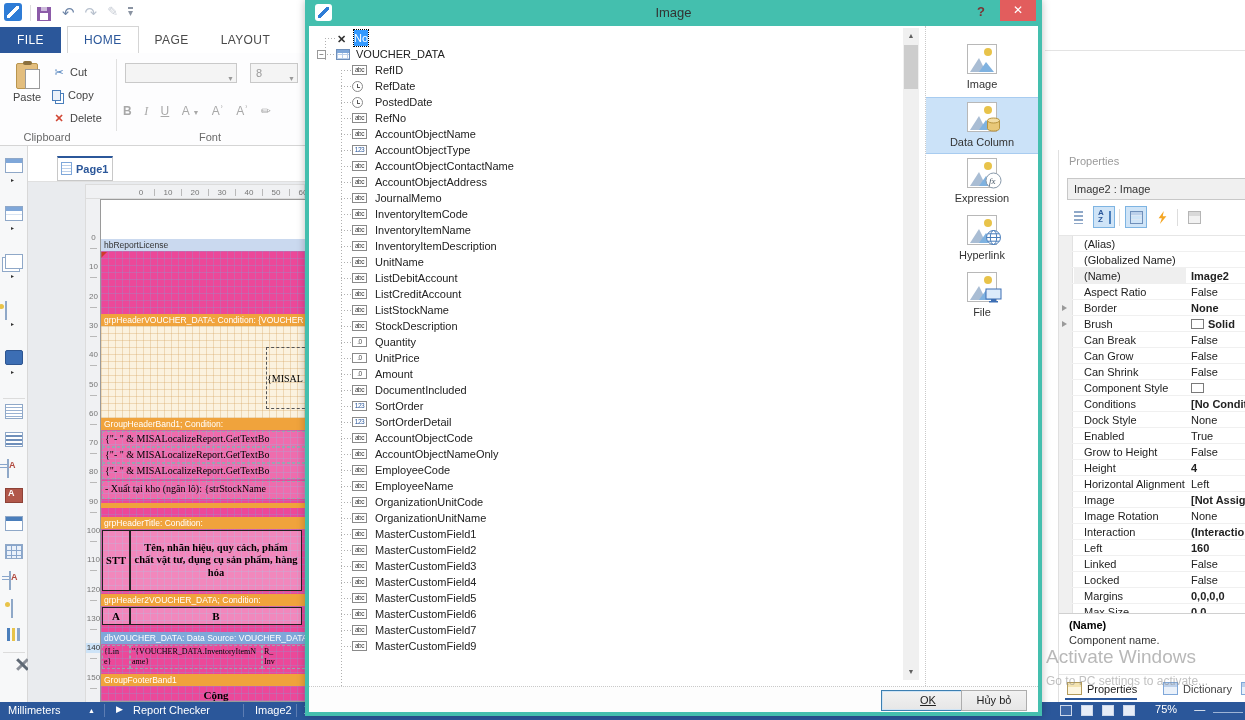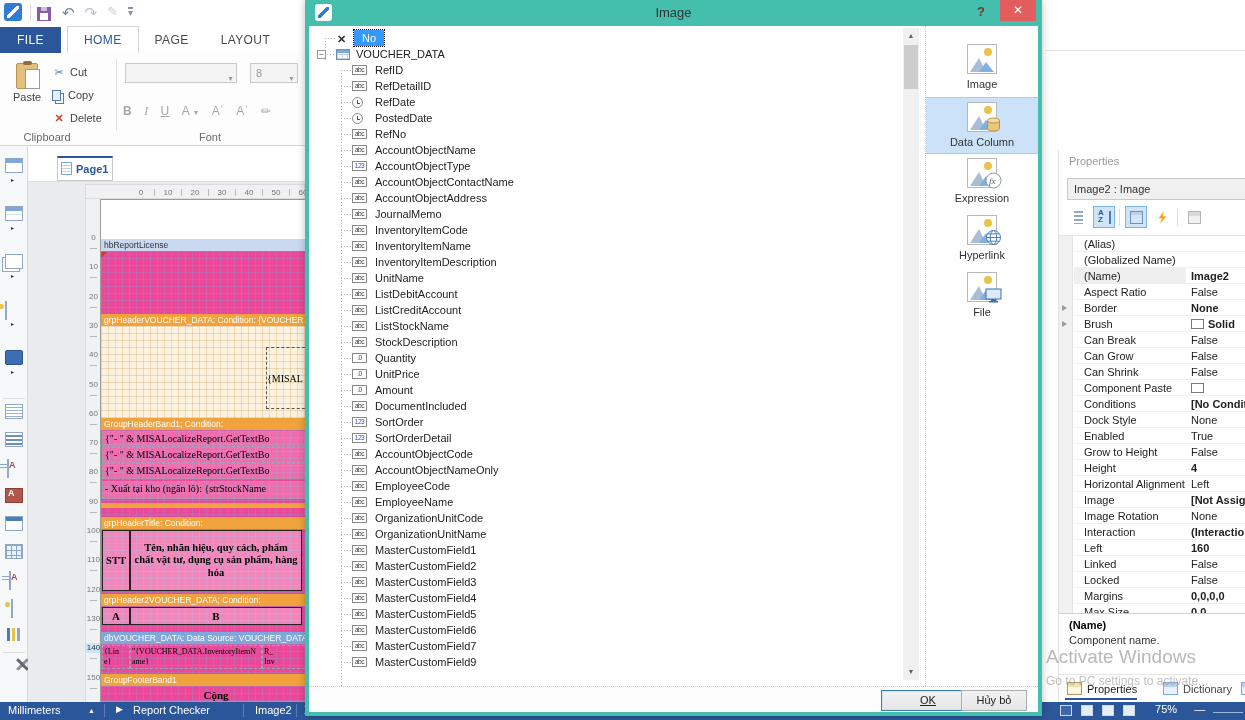--- a/index.html
+++ b/index.html
@@ -141,21 +141,21 @@
   .badge.b123 { color:#2B579A; }
   .badge.bnum { color:#444; }
   .badge.bclock { border-radius:50%; width:11px; height:11px; }
   .badge.bclock::after { content:""; position:absolute; left:4px; top:2px; width:1px; height:4px; background:#555; }
   .badge.bclock::before { content:""; position:absolute; left:4px; top:5px; width:3px; height:1px; background:#555; }
   .expander { position:absolute; left:0; top:4px; width:9px; height:9px; border:1px solid #999; background:#fff;
      font-size:8px; line-height:7px; text-align:center; color:#444; }
   .tbl-ic { position:absolute; top:3px; width:14px; height:11px; border:1px solid #6f8fba;
      background:linear-gradient(#7fa7d9 0 3px, transparent 3px), linear-gradient(to right, #bcd0ea 1px, transparent 1px), linear-gradient(#bcd0ea 1px, transparent 1px); background-size:100% 100%, 5px 4px, 5px 4px; }
   .xic { position:absolute; top:1px; font-size:11px; font-weight:bold; color:#333; }
-  .tsel { background:#3399FF; color:#fff; outline:1px dotted #000; padding:0 8px; }
+  .tsel { background:#3399FF; color:#fff; outline:1px dotted #000; padding:0 0; }
   .tlabel { position:absolute; top:0; }
   
   #tscroll { position:absolute; left:594px; top:2px; width:16px; height:652px; background:#f0f0f0; }
   .scr-btn { position:absolute; left:0; width:16px; height:16px; color:#606060; font-size:7px; text-align:center; line-height:16px; background:#f0f0f0; }
   #tthumb { position:absolute; left:1px; top:17px; width:14px; height:44px; background:#cdcdcd; }
 
   
   #opts { position:absolute; left:616px; top:0; width:113px; height:660px; border-left:1px dotted #c9c9c9; padding-top:14px; }
   .opt { position:relative; height:57px; text-align:center; font-size:11px; color:#333; }
   .opt.sel { background:#CBE2F8; border-top:1px solid #a8ccf0; border-bottom:1px solid #a8ccf0; }
@@ -440,21 +440,21 @@
           </div>
           <div class="prow">
             <span class="pname">Can Grow</span>
             <span class="pval">False</span>
           </div>
           <div class="prow">
             <span class="pname">Can Shrink</span>
             <span class="pval">False</span>
           </div>
           <div class="prow">
-            <span class="pname">Component Paste</span>
+            <span class="pname">Component Style</span>
             <span class="pval"><span class="swatch" style="background: rgb(255, 255, 255);"></span></span>
           </div>
           <div class="prow">
             <span class="pname">Conditions</span>
             <span class="pval b">[No Condit</span>
           </div>
           <div class="prow">
             <span class="pname">Dock Style</span>
             <span class="pval">None</span>
           </div>
@@ -539,25 +539,20 @@
             <div class="trow">
               <span class="expander">−</span>
               <span class="stub" style="left: 10px; width: 8px;"></span>
               <span class="tbl-ic" style="left: 19px;"></span>
               <span class="tlabel" style="left: 39px;">VOUCHER_DATA</span>
             </div>
             <div class="trow">
               <span class="stub" style="left: 24px; width: 10px;"></span>
               <span class="badge" style="left: 35px;">abc</span>
               <span class="tlabel" style="left: 58px;">RefID</span>
-            </div>
-            <div class="trow">
-              <span class="stub" style="left: 24px; width: 10px;"></span>
-              <span class="badge" style="left: 35px;">abc</span>
-              <span class="tlabel" style="left: 58px;">RefDetailID</span>
             </div>
             <div class="trow">
               <span class="stub" style="left: 24px; width: 10px;"></span>
               <span class="badge bclock" style="left: 35px;"></span>
               <span class="tlabel" style="left: 58px;">RefDate</span>
             </div>
             <div class="trow">
               <span class="stub" style="left: 24px; width: 10px;"></span>
               <span class="badge bclock" style="left: 35px;"></span>
               <span class="tlabel" style="left: 58px;">PostedDate</span>

